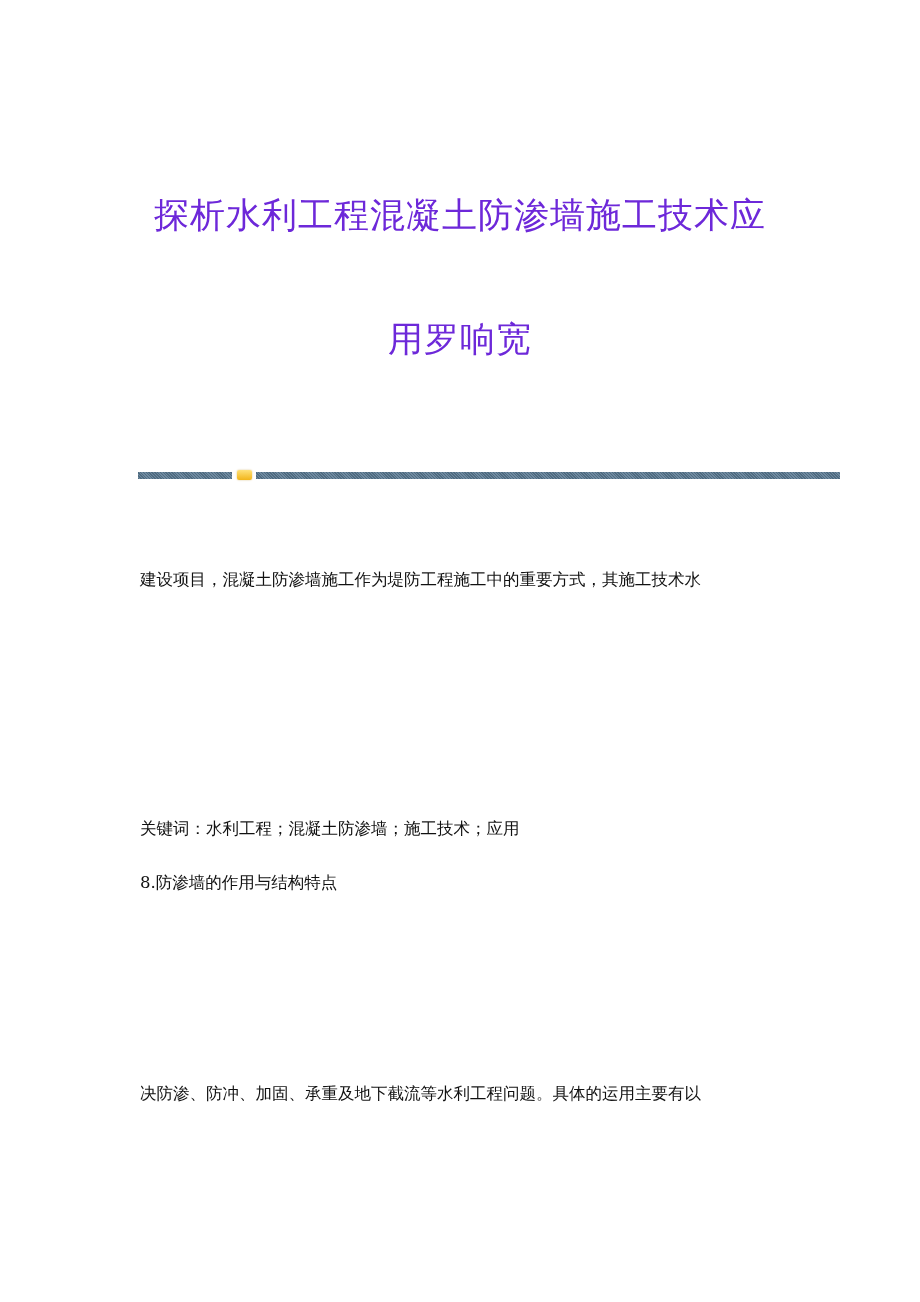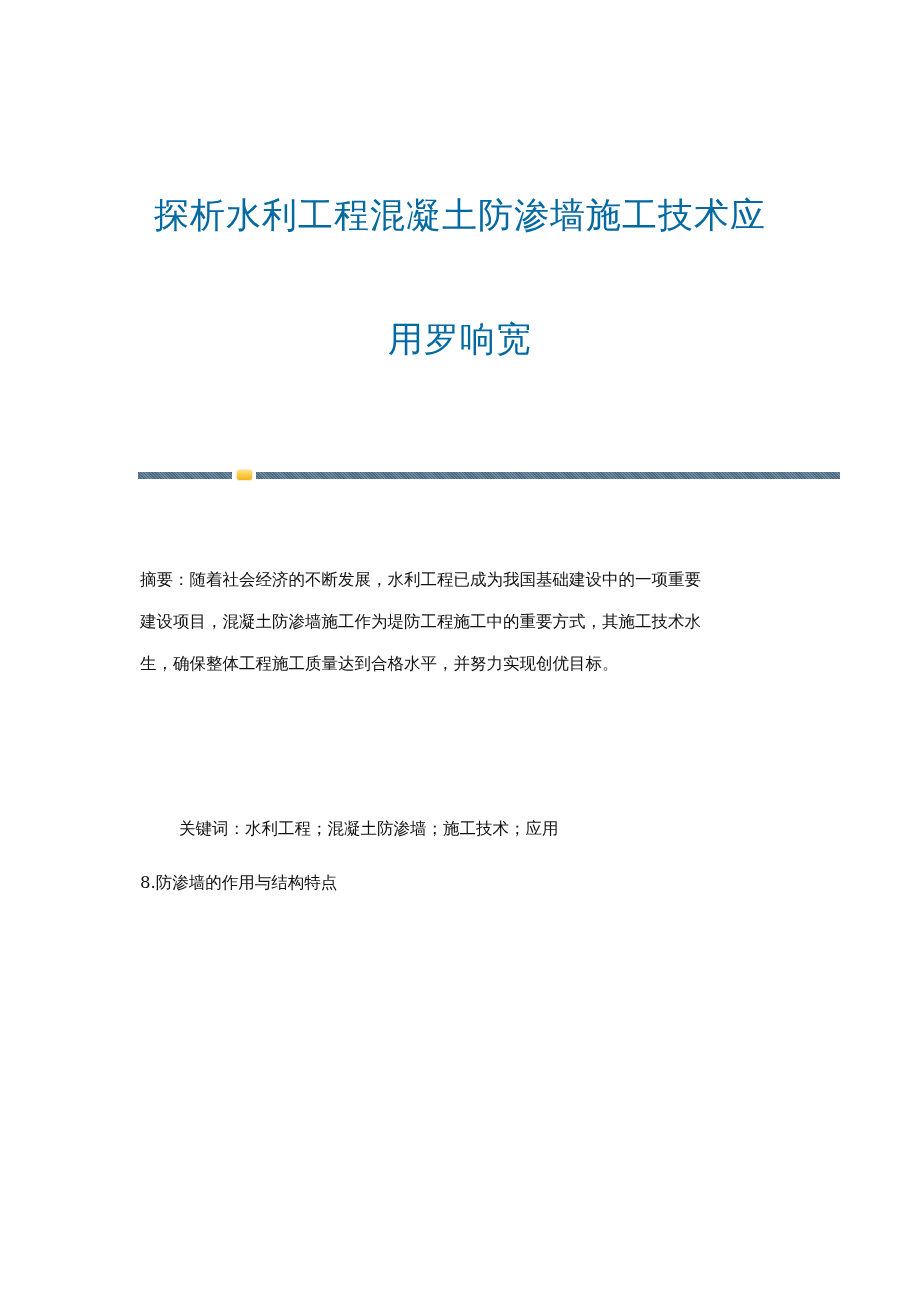--- a/index.html
+++ b/index.html
@@ -1,19 +1,19 @@
 <!DOCTYPE html>
 <html><head>
   <meta charset="utf-8">
   <style>
     html, body { margin: 0; padding: 0; background: #ffffff; }
     body { width: 920px; height: 1302px; position: relative; overflow: hidden;
       font-family: "DejaVu Serif", "Liberation Serif", serif; color: #111; }
     .title { position: absolute; left: 0; width: 920px; text-align: center;
-      font-size: 35px; font-weight: normal; letter-spacing: 1px; color: #0369a1; margin: 0; }
+      font-size: 35px; font-weight: normal; letter-spacing: 1px; color: #6d28d9; margin: 0; }
     .title.l1 { top: 192px; }
     .title.l2 { top: 316px; }
     .divider { position: absolute; top: 472px; height: 8px; }
     .seg { position: absolute; top: 0; height: 7px;
       background: repeating-linear-gradient(45deg, #4f6b80 0 1px, #6f8aa0 1px 2px); }
     .seg.left { left: 138px; width: 94px; }
     .seg.right { left: 256px; width: 584px; }
     .gem { position: absolute; left: 237px; top: -2px; width: 15px; height: 10px;
       background: linear-gradient(#ffe27a, #f2b51a); border-radius: 2px;
       box-shadow: 0 0 2px #d9c38a; }
@@ -27,30 +27,29 @@
 <h1 class="title l1">探析水利工程混凝土防渗墙施工技术应</h1>
 <h1 class="title l2">用罗响宽</h1>
 
 <div class="divider">
   <div class="seg left"></div>
   <div class="gem"></div>
   <div class="seg right"></div>
 </div>
 
 <div class="body-text" style="top:559px;">
-  <div class="para">摘要：随着社会经济的不断发展，水利工程已成为我国基础建设中的一项重要</div>
   <div class="para">建设项目，混凝土防渗墙施工作为堤防工程施工中的重要方式，其施工技术水</div>
-  <div class="para">生，确保整体工程施工质量达到合格水平，并努力实现创优目标。</div>
 </div>
 
-<div class="body-text" style="top:808px;margin-left:39px;">
+<div class="body-text" style="top:808px;">
   <div class="para">关键词：水利工程；混凝土防渗墙；施工技术；应用</div>
 </div>
 
 <div class="body-text" style="top:862px;">
   <div class="para">8.防渗墙的作用与结构特点</div>
 </div>
 
 <div class="body-text" style="top:916px;">
 </div>
 
 <div class="body-text" style="top:1073px;">
+  <div class="para">决防渗、防冲、加固、承重及地下截流等水利工程问题。具体的运用主要有以</div>
 </div>
 
 </body></html>

